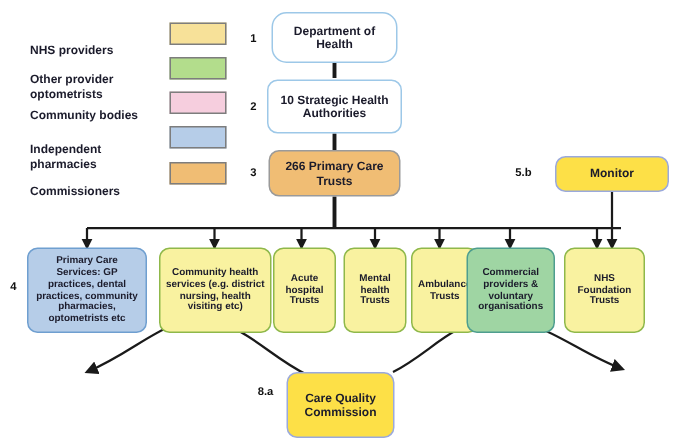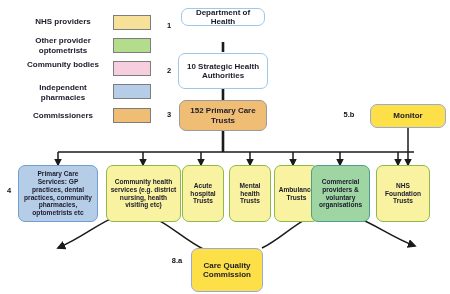--- a/index.html
+++ b/index.html
@@ -33,23 +33,24 @@
   .b-pink{background:#fde047;border:1.3px solid #9aa9dd;}
 
   .num{
     position:absolute;
     font-size:7.5px;font-weight:bold;color:#111;
     text-align:center;
   }
 
   .legend-label{
     position:absolute;
-    text-align:center;
+    text-align:left;
     font-size:8px;font-weight:bold;color:#1b1b2b;
     line-height:1.2;
+    margin-top:12px;
   }
   .swatch{
     position:absolute;
     width:38px;height:15px;
     border:1.2px solid #7d7d7d;
     box-sizing:border-box;
   }
 </style>
 </head>
 <body>
@@ -104,30 +105,30 @@
   <div class="legend-label" style="left:20px;top:111px;width:86px;">Commissioners</div>
   <div class="swatch" style="left:113px;top:108px;background:#f0bd74;"></div>
 
   <div class="num" style="left:163px;top:21px;width:12px;">1</div>
   <div class="num" style="left:163px;top:66px;width:12px;">2</div>
   <div class="num" style="left:163px;top:110px;width:12px;">3</div>
   <div class="num" style="left:3px;top:186px;width:12px;">4</div>
   <div class="num" style="left:340px;top:110px;width:18px;">5.b</div>
   <div class="num" style="left:168px;top:256px;width:18px;">8.a</div>
 
-  <div class="box b-white" style="left:181px;top:8px;width:84px;height:18px;font-size:8px;">
+  <div class="box b-white" style="left:181px;top:8px;width:84px;height:34px;font-size:8px;border-radius:10px;">
     <span>Department of Health</span>
   </div>
 
   <div class="box b-white" style="left:178px;top:53px;width:90px;height:36px;font-size:8px;">
     <span>10 Strategic Health Authorities</span>
   </div>
 
   <div class="box b-orange" style="left:179px;top:100px;width:88px;height:31px;font-size:8px;">
-    <span>152 Primary Care Trusts</span>
+    <span>266 Primary Care Trusts</span>
   </div>
 
   <div class="box b-pink" style="left:370px;top:104px;width:76px;height:24px;font-size:8px;">
     <span>Monitor</span>
   </div>
 
   <div class="box b-blue" style="left:18px;top:165px;width:80px;height:57px;font-size:6.6px;">
     <span>Primary Care Services: GP practices, dental practices, community pharmacies, optometrists etc</span>
   </div>
 

